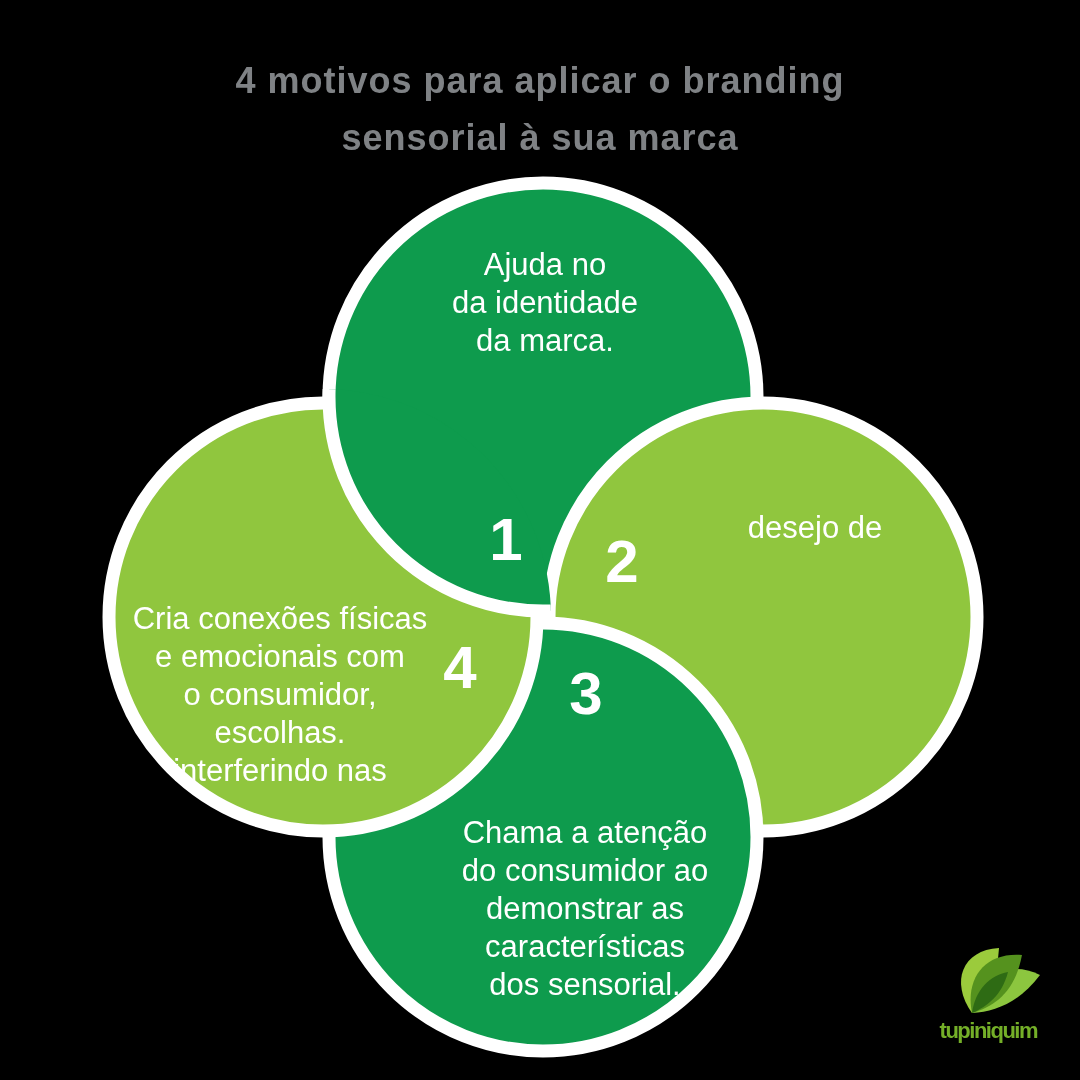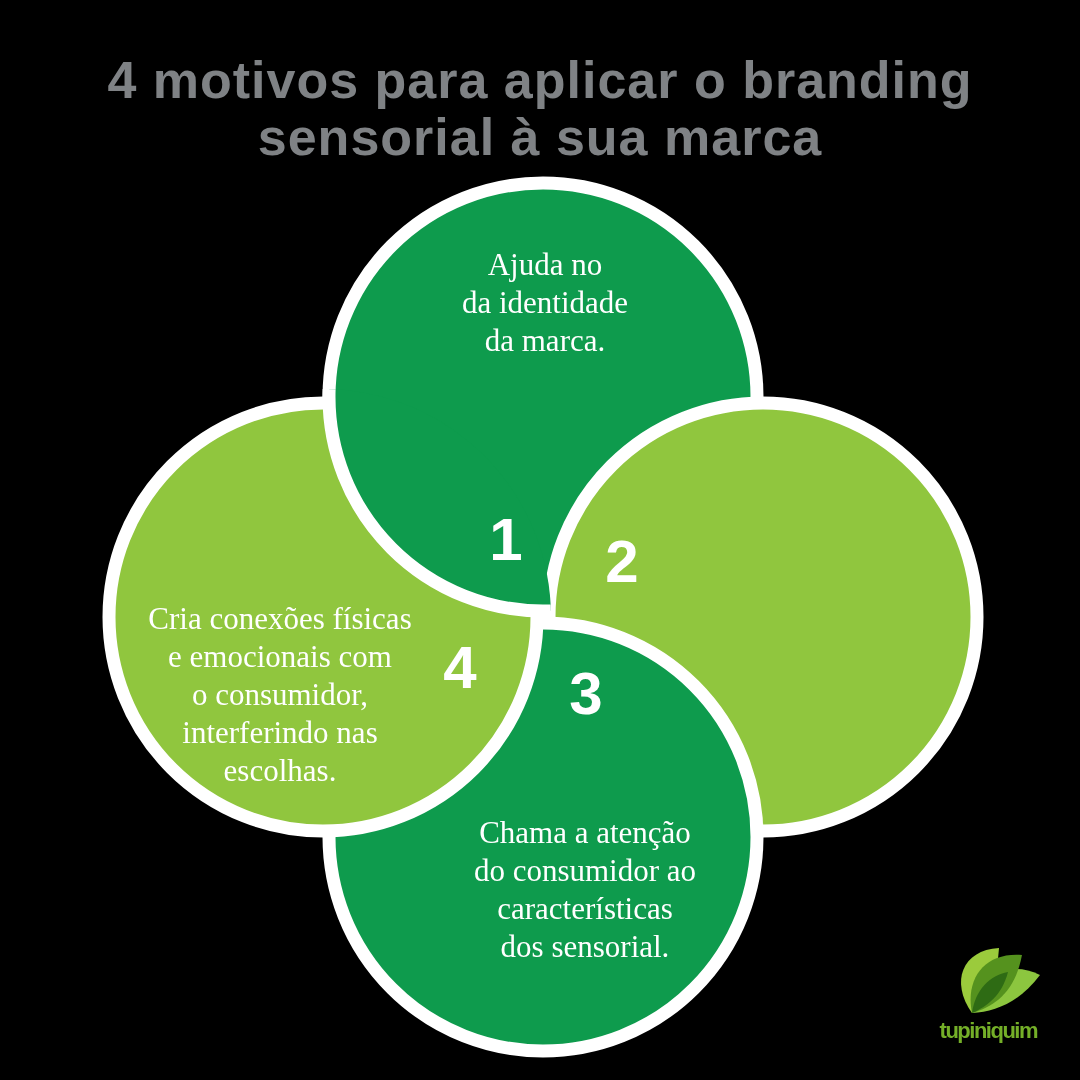--- a/index.html
+++ b/index.html
@@ -3,28 +3,28 @@
 <meta charset="utf-8">
 <style>
   html,body{margin:0;padding:0;background:#000;}
   .stage{
     position:relative;width:1080px;height:1080px;overflow:hidden;
     background:var(--background,#000);
     font-family:"Liberation Sans",sans-serif;
   }
   .title{
     position:absolute;top:52px;left:0;right:0;
-    text-align:center;font-weight:700;font-size:52px;line-height:57px;
+    text-align:center;font-weight:700;font-size:36px;line-height:57px;
     color:var(--title-gray,#7f8285);letter-spacing:1px;
   }
   .title span{display:block;}
   svg.pinwheel{position:absolute;left:0;top:0;}
   .c-text{
     position:absolute;text-align:center;
-    color:var(--text-white,#fff);font-size:31px;line-height:38px;font-weight:400;font-family:Liberation Serif, serif;
+    color:var(--text-white,#fff);font-size:31px;line-height:38px;font-weight:400;
   }
   .c-text span{display:block;}
   .num{
     position:absolute;width:110px;text-align:center;
     color:var(--text-white,#fff);font-size:60px;line-height:60px;font-weight:700;
   }
   .logo-text{
     position:absolute;right:43px;bottom:36px;
     font-size:22px;font-weight:700;letter-spacing:-1.5px;
     color:var(--logo-green,#74af28);
@@ -64,35 +64,37 @@
   </div>
 
   <div class="c-text" style="left:385px;top:246px;width:320px;">
     <span>Ajuda no</span>
     <span>da identidade</span>
     <span>da marca.</span>
   </div>
   <div class="num" style="left:451px;top:510px;">1</div>
 
   <div class="c-text" style="left:665px;top:509px;width:300px;">
+    <span>desejo de</span>
   </div>
   <div class="num" style="left:567px;top:532px;">2</div>
 
   <div class="c-text" style="left:405px;top:814px;width:360px;">
     <span>Chama a atenção</span>
     <span>do consumidor ao</span>
+    <span>demonstrar as</span>
     <span>características</span>
     <span>dos sensorial.</span>
   </div>
   <div class="num" style="left:531px;top:664px;">3</div>
 
   <div class="c-text" style="left:110px;top:600px;width:340px;">
     <span>Cria conexões físicas</span>
     <span>e emocionais com</span>
     <span>o consumidor,</span>
+    <span>escolhas.</span>
     <span>interferindo nas</span>
-    <span>escolhas.</span>
   </div>
   <div class="num" style="left:405px;top:638px;">4</div>
 
   <div class="logo-text">tupiniquim</div>
 
 </div>
 
 </body></html>

